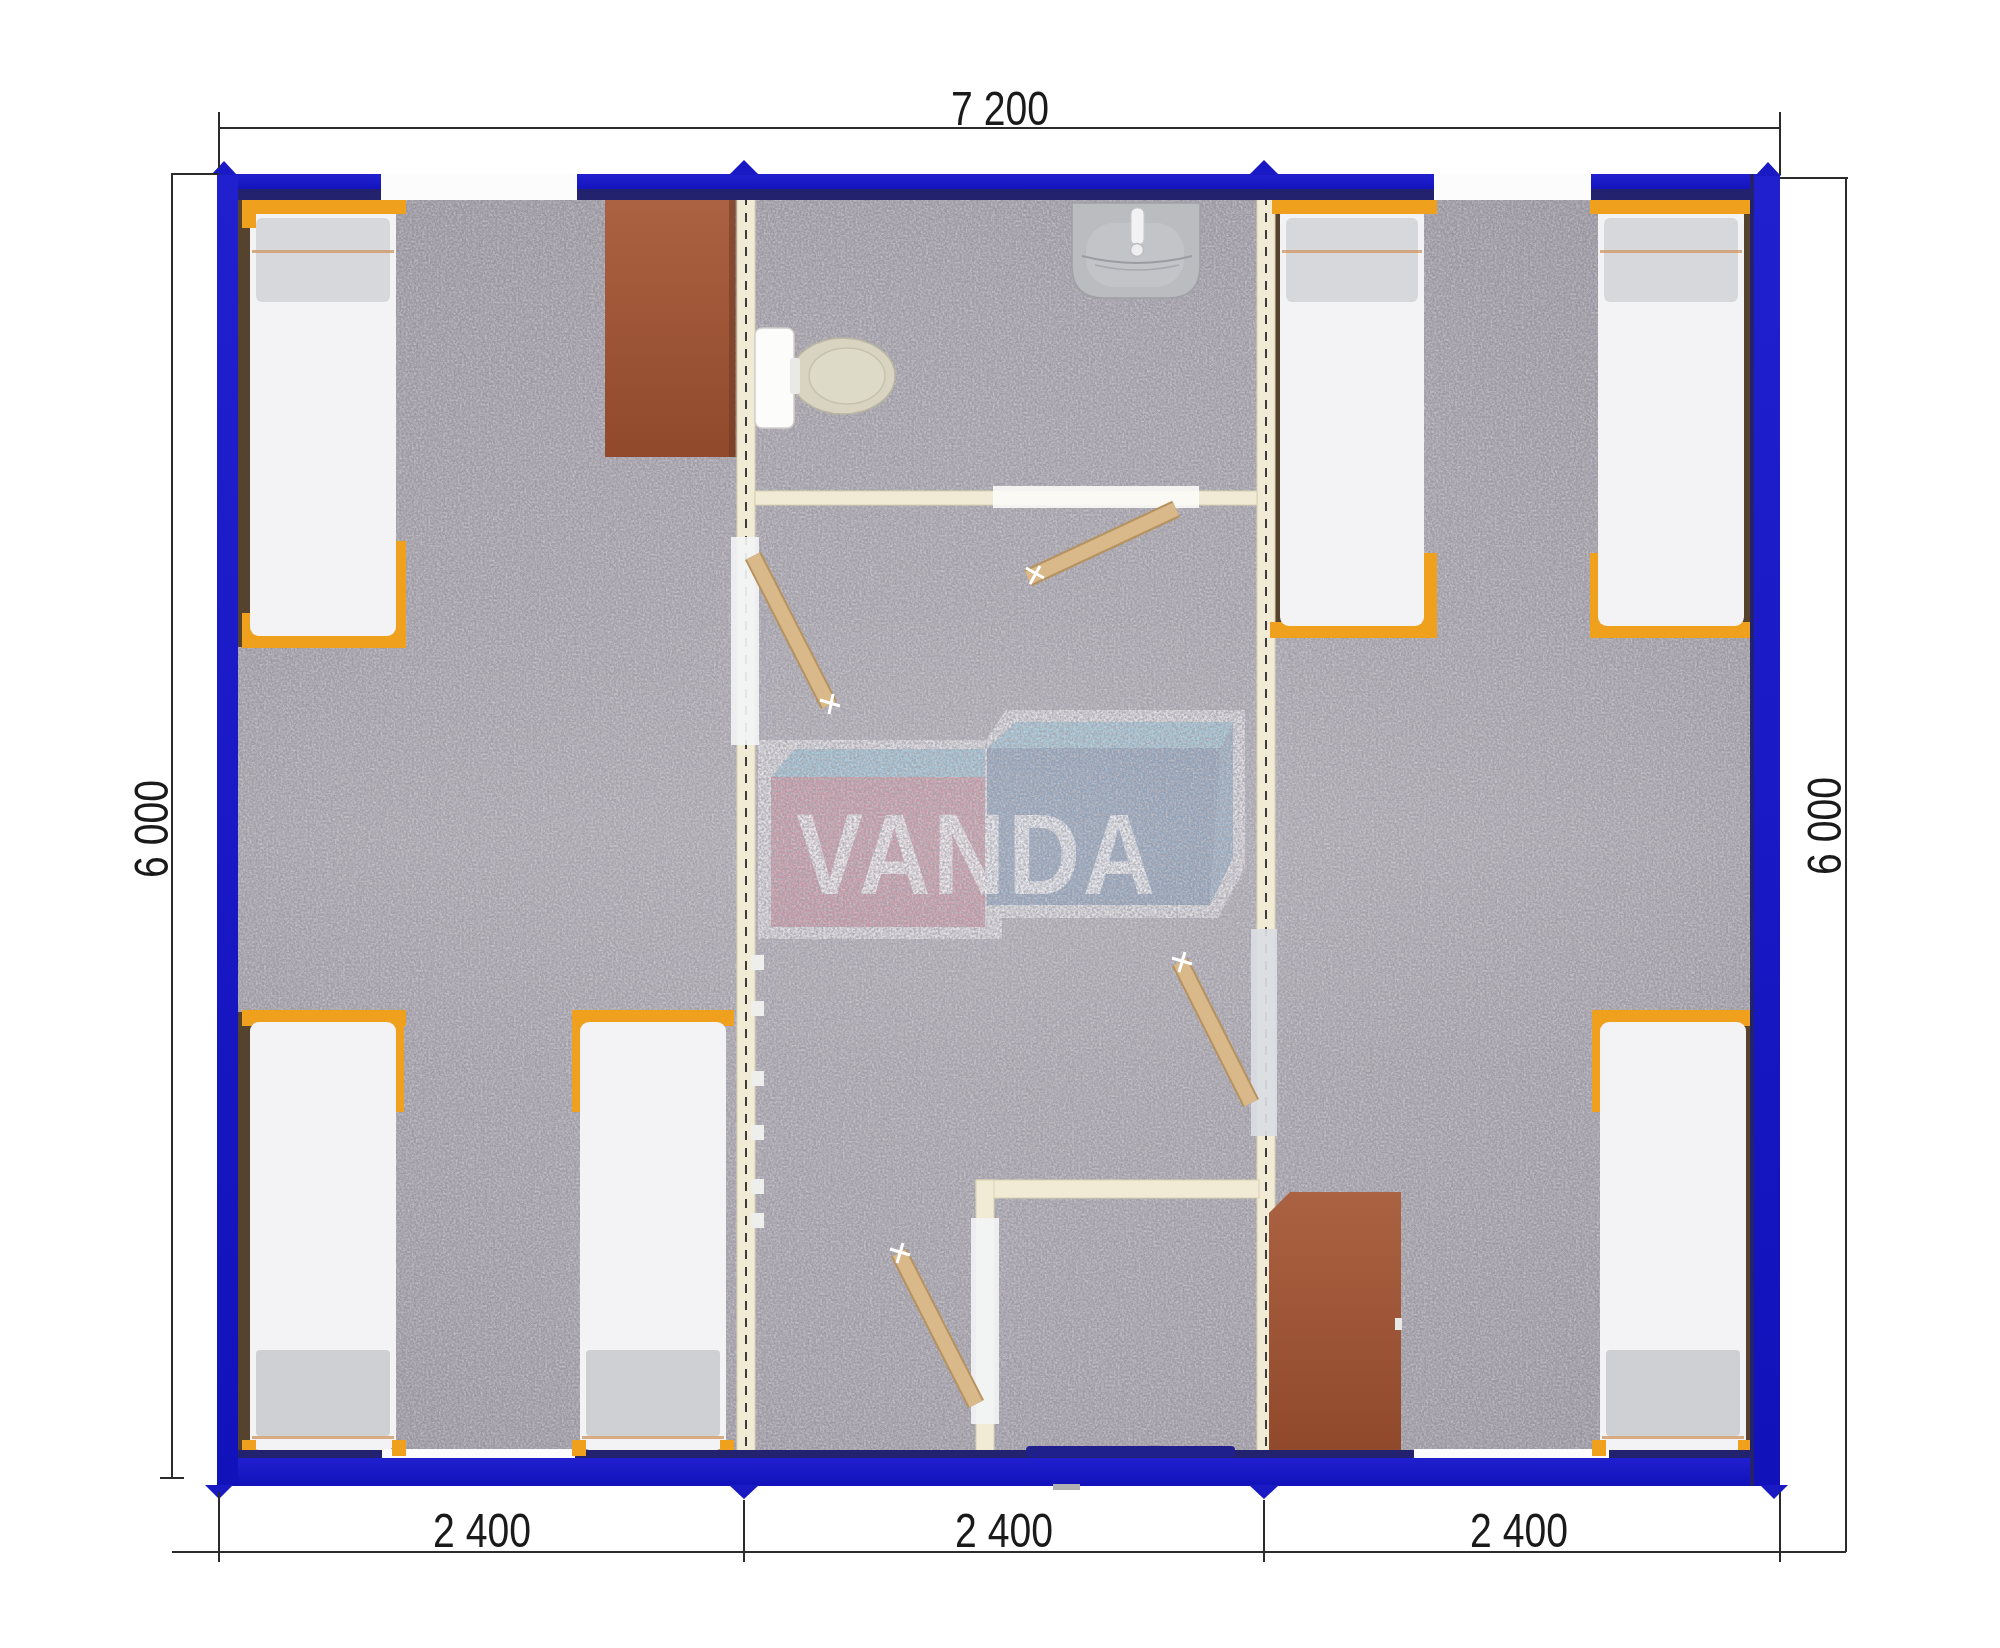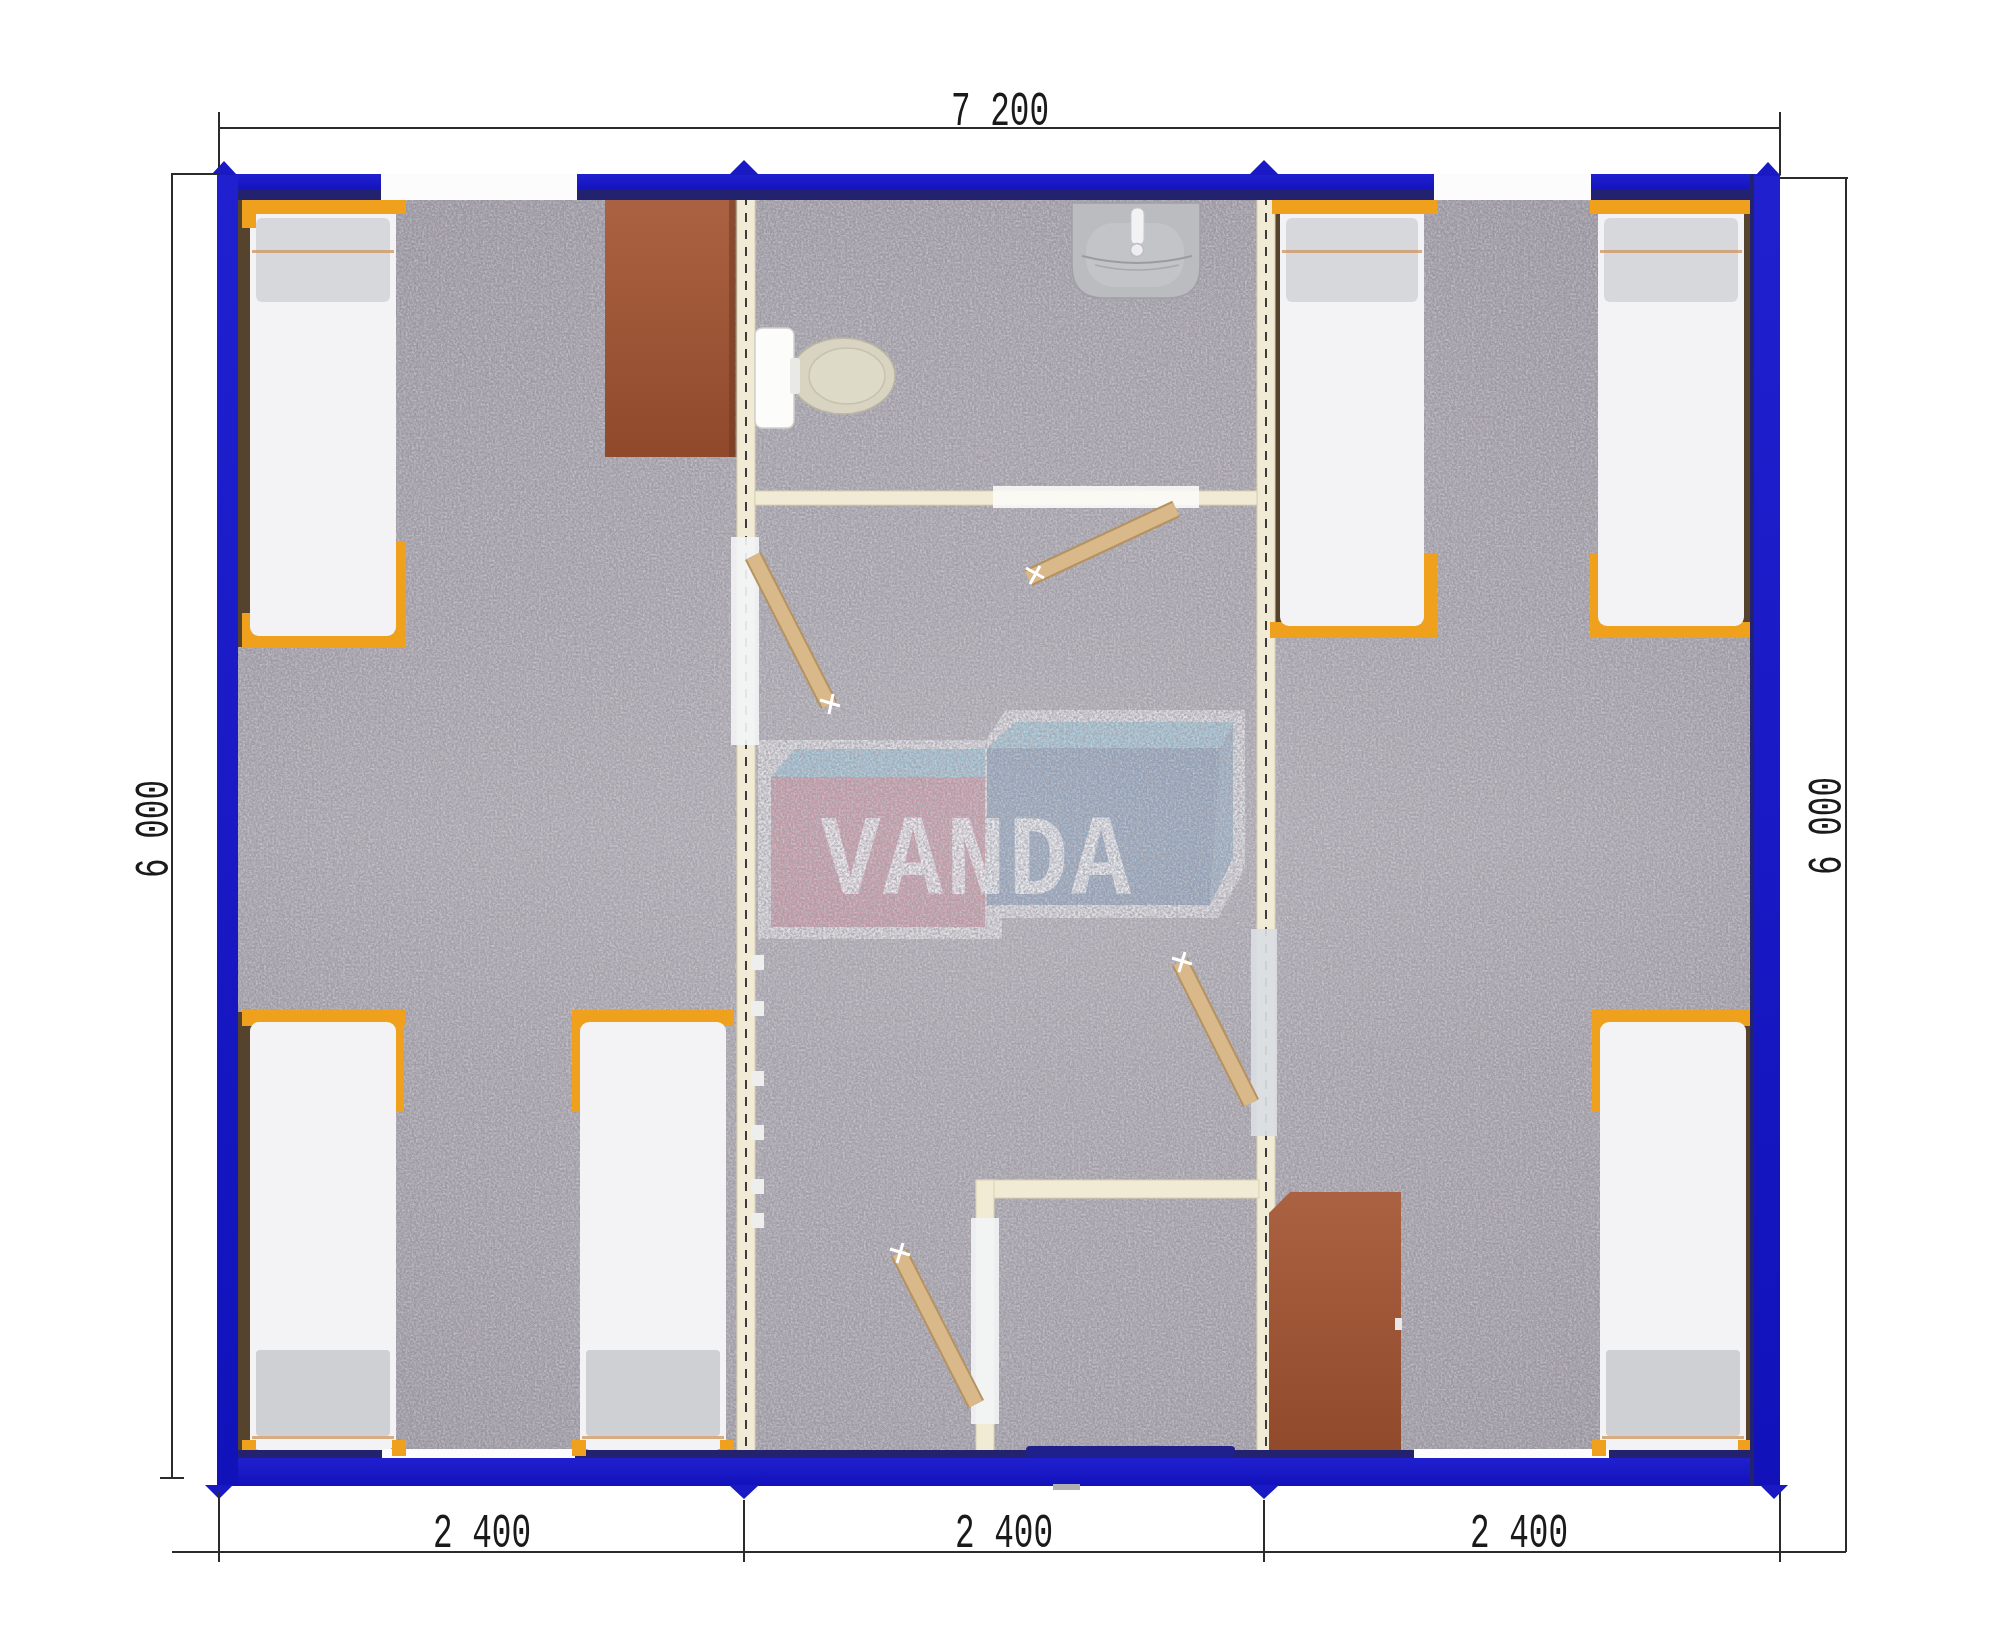--- a/index.html
+++ b/index.html
@@ -1,16 +1,16 @@
 <!DOCTYPE html>
 <html><head>
 <meta charset="utf-8">
 <style>
 html,body{margin:0;padding:0;background:#ffffff;}
-#page{position:relative;width:2000px;height:1648px;background:#ffffff;font-family:Liberation Mono, monospace;}
+#page{position:relative;width:2000px;height:1648px;background:#ffffff;font-family:Liberation Sans, sans-serif;}
 svg{position:absolute;left:0;top:0;}
 </style>
 </head>
 <body>
 <div id="page">
 <svg width="2000" height="1648" viewBox="0 0 2000 1648">
 <defs>
 <filter id="fn" x="0%" y="0%" width="100%" height="100%">
   <feTurbulence type="fractalNoise" baseFrequency="0.42" numOctaves="2" seed="7" stitchTiles="stitch"></feTurbulence>
   <feColorMatrix type="matrix" values="0 0 0 0 0.30  0 0 0 0 0.29  0 0 0 0 0.34  1.6 1.6 1.6 0 -1.9"></feColorMatrix>

